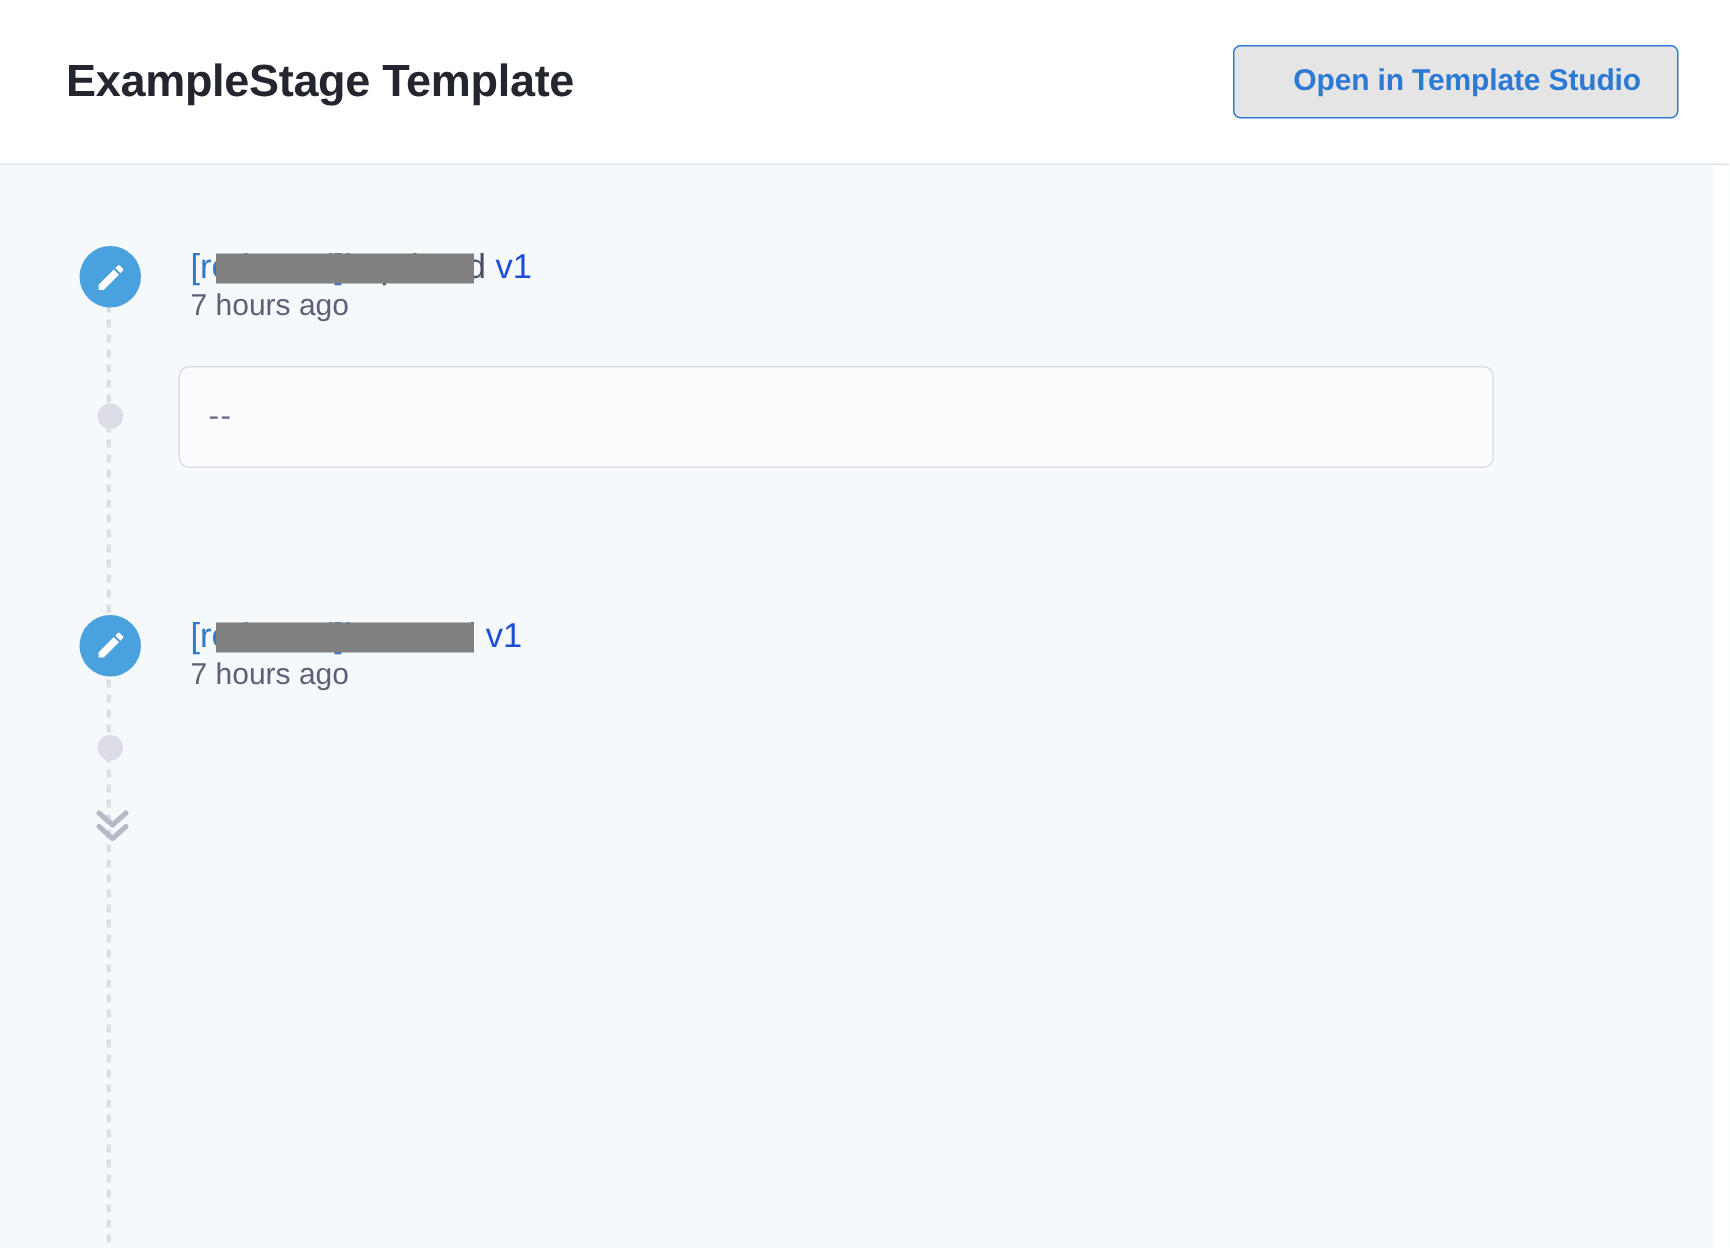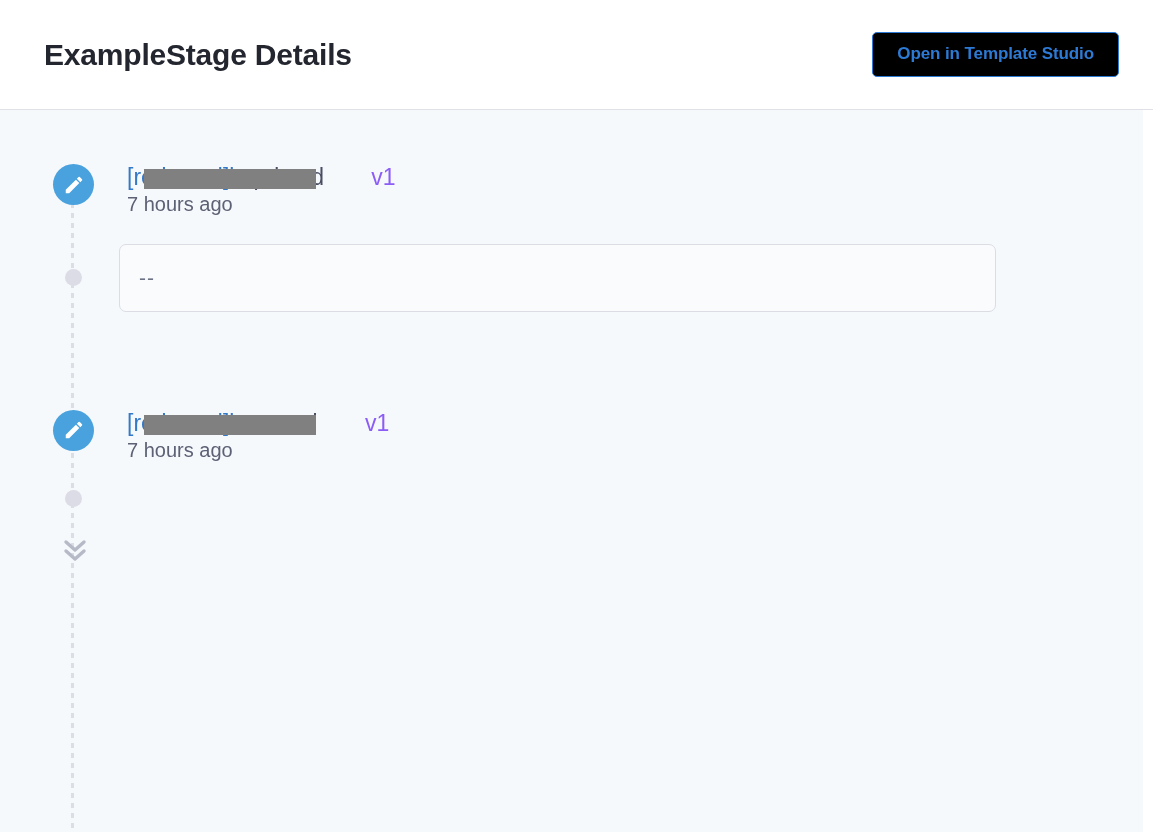--- a/index.html
+++ b/index.html
@@ -42,27 +42,27 @@
     font-weight: bold;
     color: #23262f;
     letter-spacing: -0.2px;
     line-height: 1.1;
     white-space: nowrap;
   }
   .studio-button {
     box-sizing: border-box;
     border: 1px solid #2d7ad4;
     border-radius: 5px;
-    background: #000000;
+    background: #e5e5e5;
     color: #2d7ad4;
     font-family: "Liberation Sans", sans-serif;
-    font-size: 17px;
+    font-size: 20px;
     font-weight: bold;
     letter-spacing: -0.1px;
-    padding: 12px 24px 13px 24px;
+    padding: 12px 24px 13px 39px;
     white-space: nowrap;
     cursor: pointer;
     line-height: 1.1;
   }
 
   
   .tabs {
     position: relative;
     height: 95px;
     min-height: 95px;
@@ -181,23 +181,22 @@
     left: 17px;
     top: 6px;
     width: 172px;
     height: 20px;
     background: #808080;
   }
   .action-word {
     color: #4a4e63;
   }
   .version-link {
-    color: #8b5cf6;
+    color: #1d4ed8;
     cursor: pointer;
-    margin-left: 41px;
   }
   .entry-time {
     font-size: 20px;
     color: #5d6175;
     margin-top: 0;
     line-height: 1.2;
     white-space: nowrap;
   }
 
   .entry-body {
@@ -251,21 +250,21 @@
     justify-content: center;
     cursor: pointer;
   }
 </style>
 </head>
 <body>
 
 <div class="page">
 
   <div class="header">
-    <div class="page-title">ExampleStage Details</div>
+    <div class="page-title">ExampleStage Template</div>
     <button class="studio-button">Open in Template Studio</button>
   </div>
 
 
   <div class="activity-area">
     <div class="activity-right-gutter"></div>
 
     <div class="timeline">
       <div class="spine"></div>
 

